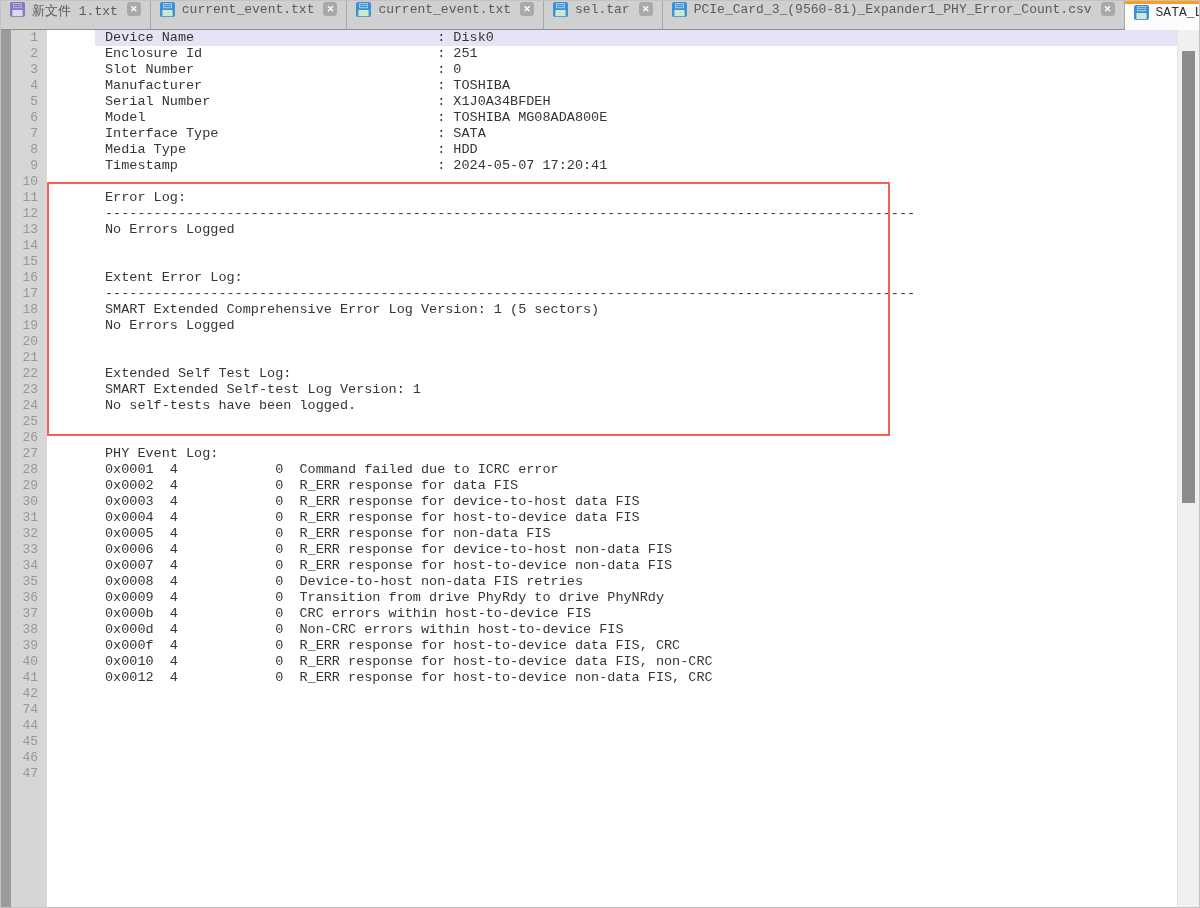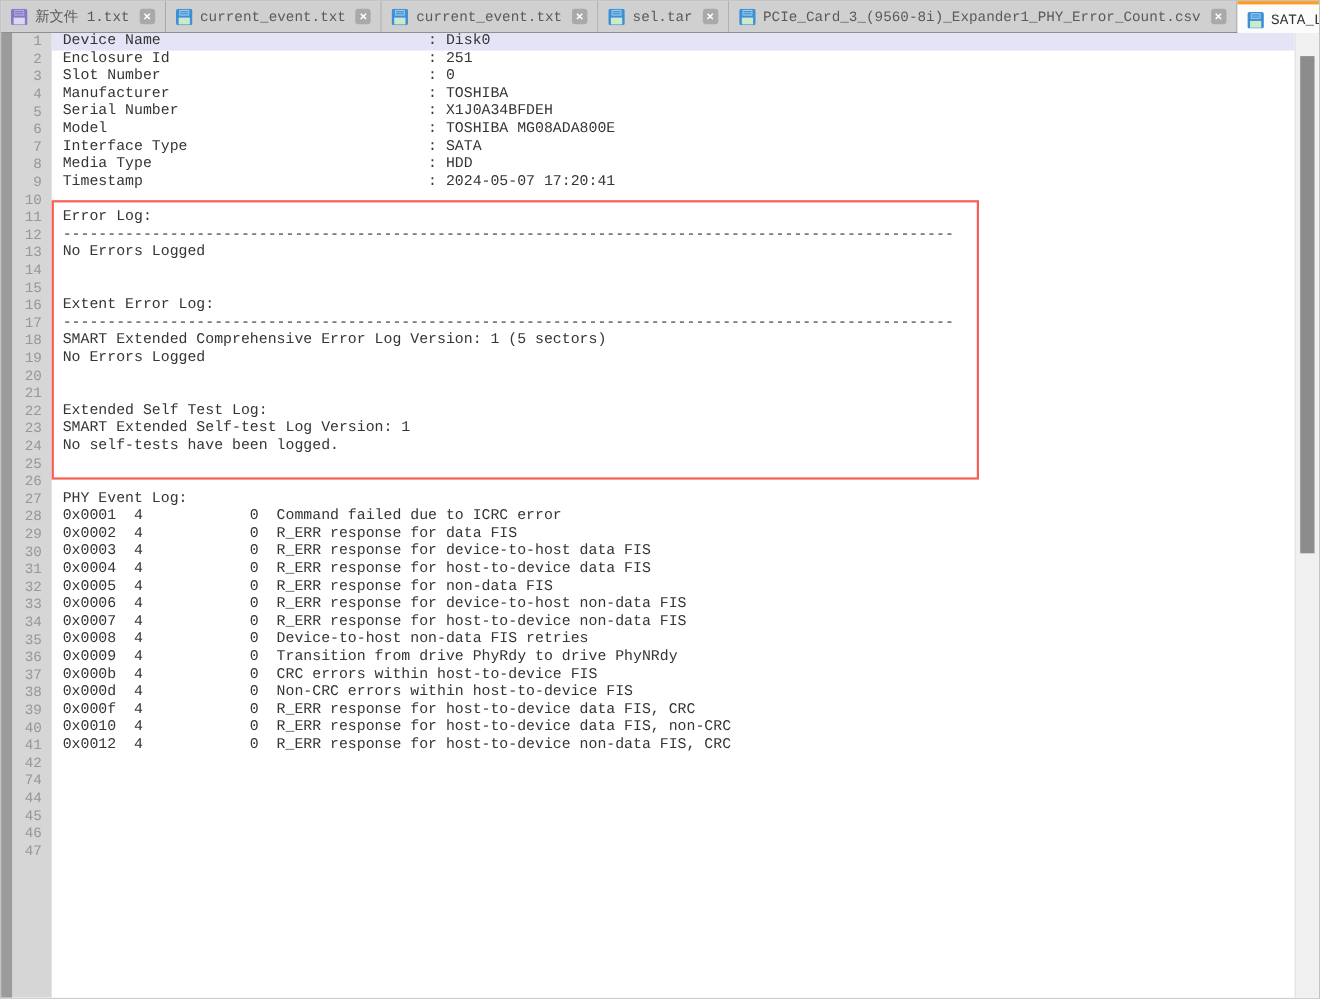--- a/index.html
+++ b/index.html
@@ -17,23 +17,23 @@
   
   .tabbar {
     position: absolute; top: 0; left: 0; right: 0;
     height: 29px;
     background: #e9e9e9;
     border-bottom: 1px solid #8f8f8f;
     display: flex;
     align-items: stretch;
   }
   .tab {
-    display: flex; align-items: center;
+    display: flex; align-items: flex-start;
     gap: 7px;
-    padding: 14px 9px;
+    padding: 1px 9px;
     background: #d0d0d0;
     border-right: 1px solid #a8a8a8;
     font-size: 13px;
     color: #5a5a5a;
     white-space: nowrap;
     cursor: default;
   }
   .tab .tab-icon { display: inline-flex; width: 15px; height: 15px; }
   .tab-close {
     display: inline-block;
@@ -66,21 +66,21 @@
     border-left: 10px solid #9b9b9b;
     flex: none;
   }
   .gutter .num {
     height: 16px; line-height: 16px;
     font-size: 13px;
     color: #979797;
     text-align: right;
     padding-right: 9px;
   }
-  .content { flex: 1 1 auto; position: relative; overflow: hidden; }
+  .content { flex: 1 1 auto; position: relative; overflow: hidden; padding-left: 48px; }
   .content .line {
     height: 16px; line-height: 16px;
     font-size: 13.5px;
     color: #353535;
     white-space: pre;
     padding-left: 10px;
   }
   .content .line.current { background: #e4e4f6; }
 
   

